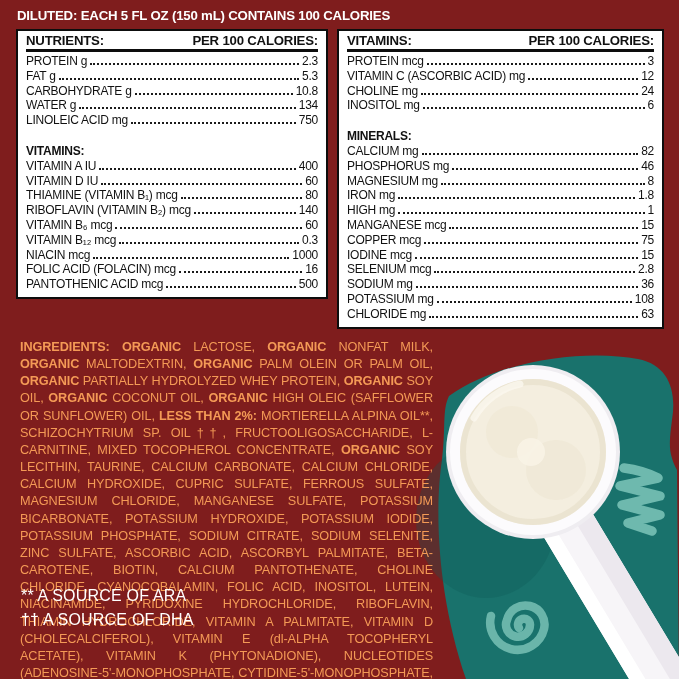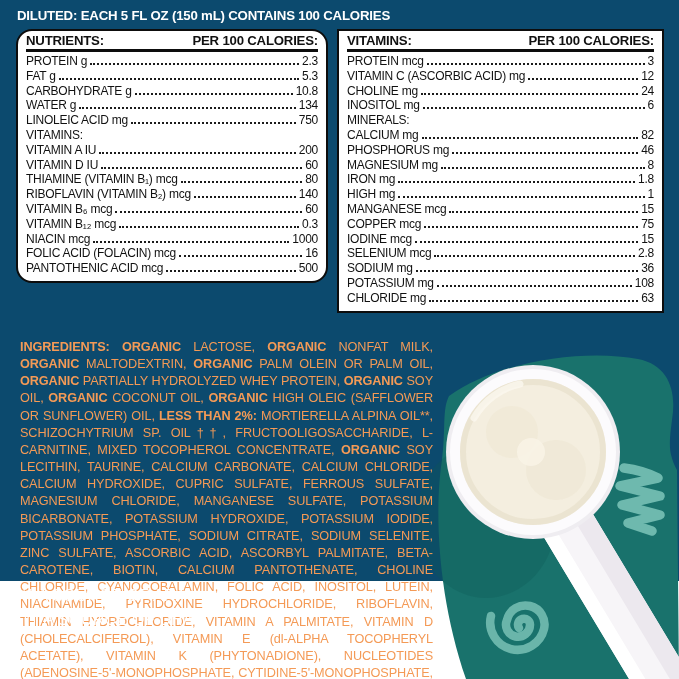--- a/index.html
+++ b/index.html
@@ -1,28 +1,28 @@
 <!DOCTYPE html>
 <html><head>
 <meta charset="utf-8">
 <style>
   html,body{margin:0;padding:0;}
   body{width:679px;height:679px;overflow:hidden;}
-  .stage{position:relative;width:679px;height:581px;background:#0c4a6e;font-family:"Liberation Sans","DejaVu Sans",sans-serif;}
+  .stage{position:relative;width:679px;height:679px;background:#7f1d1d;font-family:"Liberation Sans","DejaVu Sans",sans-serif;}
   .decor{position:absolute;inset:0;z-index:0;}
   .content{position:absolute;inset:0;z-index:1;}
 
   .header-title{position:absolute;left:17px;top:8px;color:#FFFFFF;font-weight:700;font-size:13.5px;letter-spacing:-0.2px;white-space:nowrap;transform:scaleX(.98);transform-origin:left;}
 
   .panel{position:absolute;top:29px;background:#FFFFFF;border:2.5px solid #0D0D0D;padding:2px 8px 5px 8px;box-sizing:border-box;color:#111;}
-  .panel-left{left:16px;width:312px;border-radius:16px;}
+  .panel-left{left:16px;width:312px;}
   .panel-right{left:337px;width:327px;}
   .phead{display:flex;justify-content:space-between;align-items:baseline;font-weight:700;font-size:13.2px;letter-spacing:-0.2px;border-bottom:3px solid #0D0D0D;padding-bottom:1px;margin-bottom:2px;}
   .trow{display:flex;align-items:baseline;font-size:12px;line-height:14.8px;letter-spacing:-0.25px;white-space:nowrap;}
-  .trow.section{font-weight:400;}
+  .trow.section{font-weight:700;margin-top:16px;}
   .lab{flex:0 0 auto;}
   .leader{flex:1 1 auto;border-bottom:2px dotted #1b1b1b;margin:0 3px 3px 3px;min-width:6px;}
   .val{flex:0 0 auto;}
 
   .ingredients{position:absolute;left:20px;top:339px;width:413px;color:#F49A56;font-size:12.7px;line-height:17.15px;text-align:justify;letter-spacing:-0.1px;}
   .ingredients .b{font-weight:700;}
 
   .footnotes{position:absolute;left:21px;top:584px;color:#FFFFFF;font-weight:400;font-size:16px;line-height:24px;letter-spacing:0.2px;}
   .footnotes div{white-space:nowrap;}
 </style>
@@ -94,21 +94,21 @@
           </div>
           <div class="trow">
             <span class="lab">LINOLEIC ACID mg</span>
             <span class="leader"></span>
             <span class="val">750</span>
           </div>
           <div class="trow section">VITAMINS:</div>
           <div class="trow">
             <span class="lab">VITAMIN A IU</span>
             <span class="leader"></span>
-            <span class="val">200</span>
+            <span class="val">400</span>
           </div>
           <div class="trow">
             <span class="lab">VITAMIN D IU</span>
             <span class="leader"></span>
             <span class="val">60</span>
           </div>
           <div class="trow">
             <span class="lab">THIAMINE (VITAMIN B₁) mcg</span>
             <span class="leader"></span>
             <span class="val">80</span>

